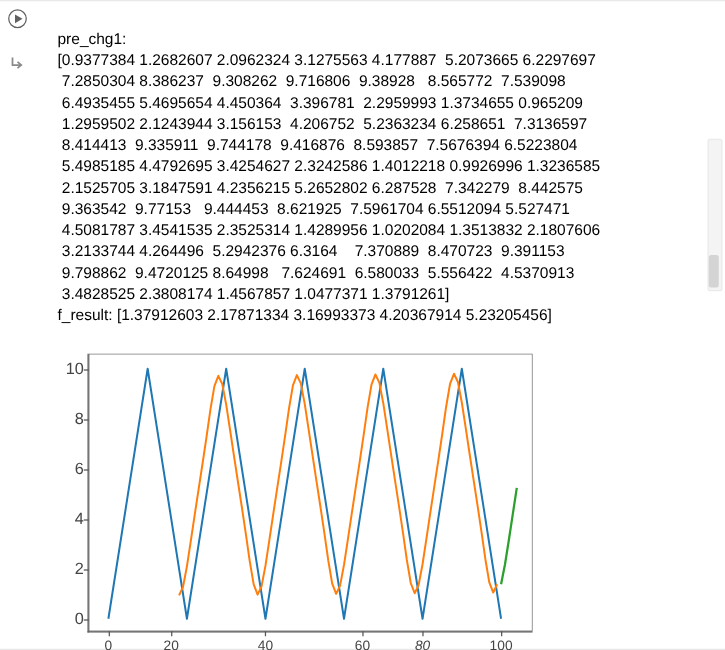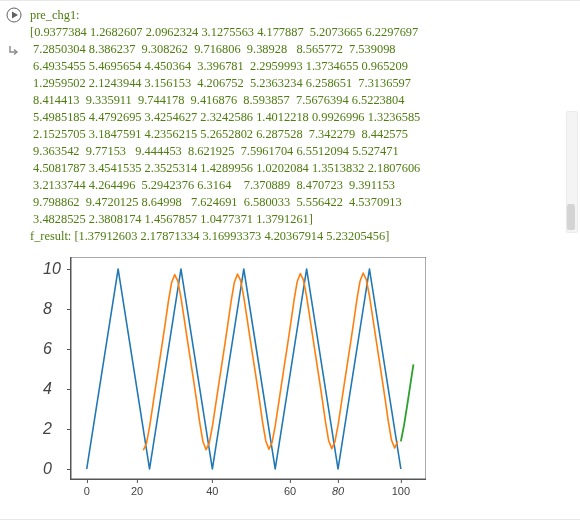--- a/index.html
+++ b/index.html
@@ -34,26 +34,26 @@
   }
   .gutter .out-arrow {
     margin-top: 18px;
   }
   .content {
     flex: 1;
     padding: 6px 4px 2px 2px;
     position: relative;
   }
   pre.output {
-    margin: 0;
-    font-family: Liberation Serif, serif;
+    margin: 16px;
+    font-family: Liberation Sans, sans-serif;
     font-size: 12.4px;
     line-height: 17px;
     white-space: pre;
-    color: #4d7c0f;
+    color: #000000;
   }
   .chart-area {
     position: relative;
     width: 420px;
     height: 260px;
     margin-top: 6px;
   }
   
   .axes {
     position: absolute;
@@ -65,25 +65,24 @@
     border-bottom: 1px solid #555;
   }
   .plot {
     position: absolute;
     left: 0; top: 0; width: 100%; height: 100%;
   }
   .ytick {
     position: absolute;
     left: -28px;
     width: 24px;
-    text-align: left;
-    font-size: 16px;
+    text-align: right;
+    font-size: 13px;
     color: #444;
     transform: translateY(50%);
-    font-style: italic;
   }
   .ytick .tick-mark {
     position:absolute;
     right:-4px;
     top:50%;
     width:4px;
     border-top:1px solid #555;
   }
   .xtick {
     position: absolute;

